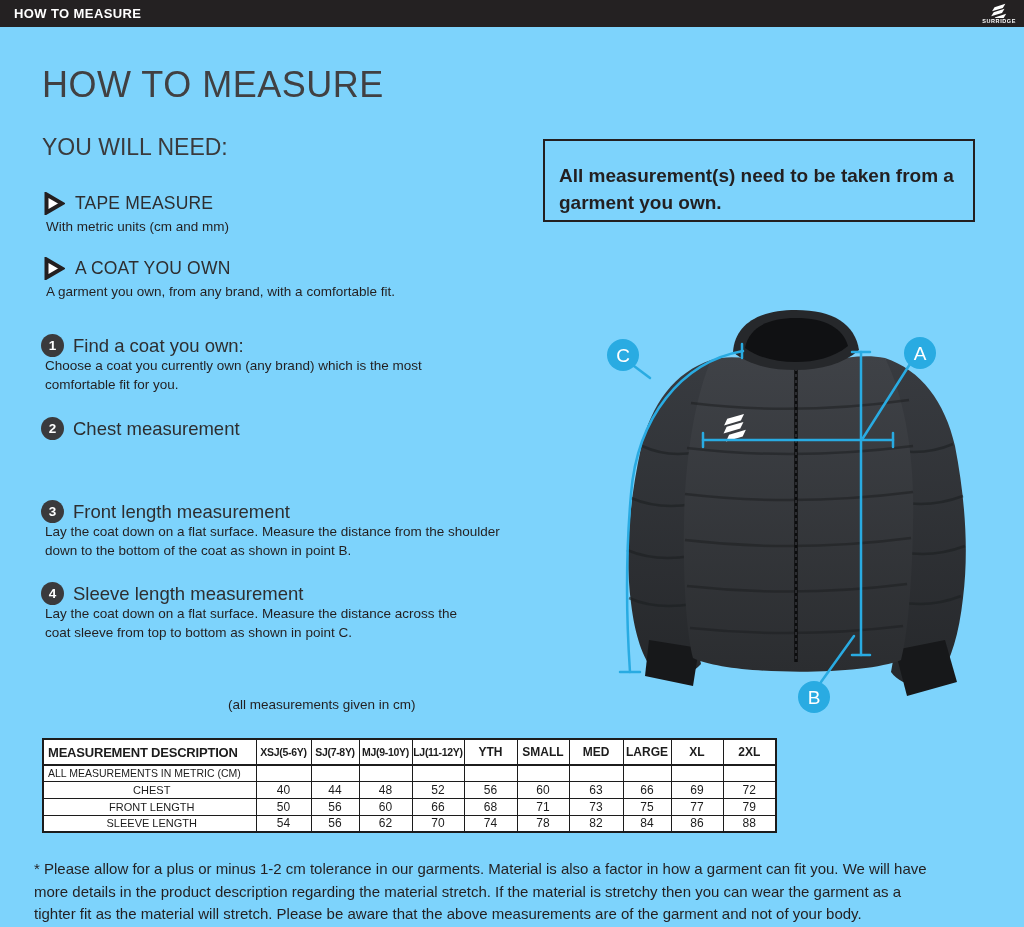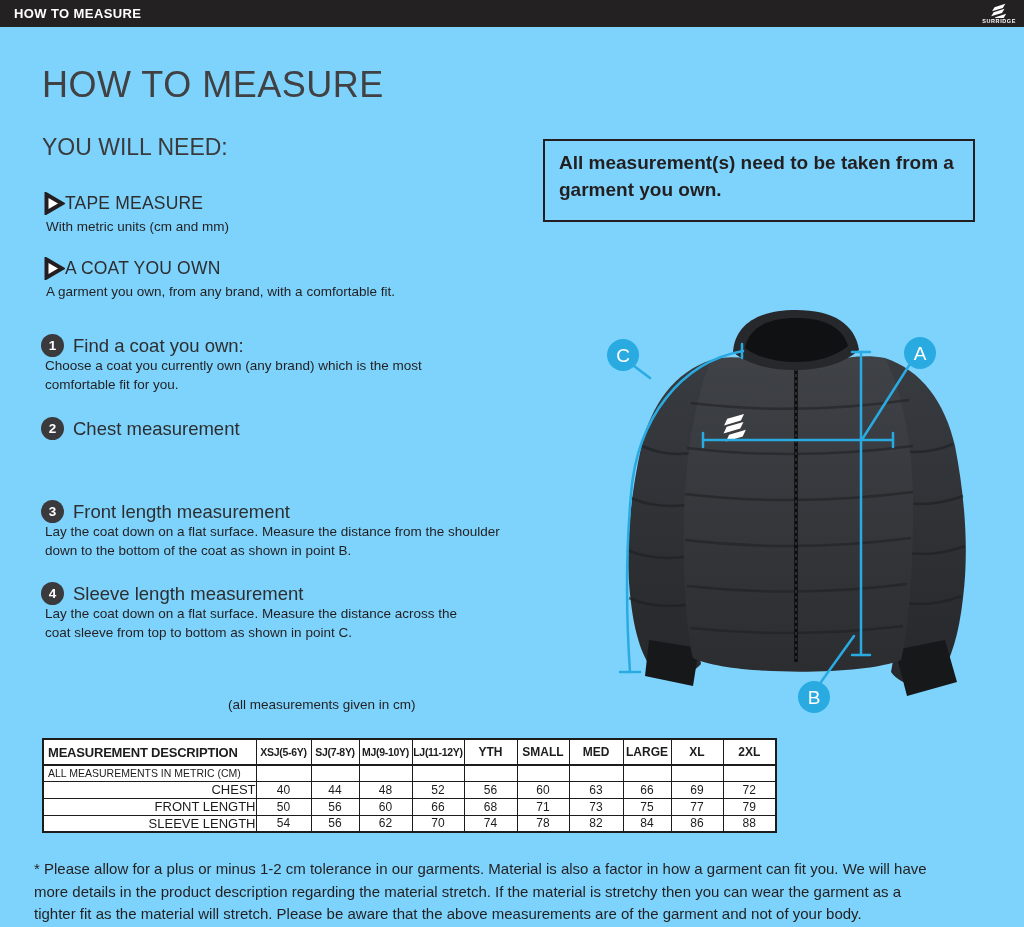--- a/index.html
+++ b/index.html
@@ -16,27 +16,27 @@
   }
   .topbar-title { color:#fff; font-size:13px; font-weight:bold; letter-spacing:.4px; }
   .brand { display:flex; flex-direction:column; align-items:center; line-height:1; padding-top:1px; }
   .brand-name { color:#fff; font-size:5.5px; font-weight:bold; letter-spacing:.6px; margin-top:1px; }
   
   .h1 { position:absolute; left:42px; top:64px; font-size:36px; font-weight:400; color:#414042; letter-spacing:.5px; }
   .h2 { position:absolute; left:42px; top:134px; font-size:23px; font-weight:400; color:#3a3a3c; }
   
   .notice {
     position:absolute; left:543px; top:139px; width:432px; height:83px;
-    border:2px solid #231f20; padding:8px 14px; font-size:19px; font-weight:bold;
+    border:2px solid #231f20; padding:21px 14px; font-size:19px; font-weight:bold;
     line-height:27px; color:#231f20;
   }
   .notice span { display:block; }
   
   .need { position:absolute; left:44px; }
-  .need-row { display:flex; align-items:center; }
+  .need-row { display:flex; align-items:center; gap:10px; }
   .need-label { font-size:17.5px; color:#2e2e30; letter-spacing:.2px; }
   .need-desc { font-size:13.5px; color:#231f20; margin-top:4px; margin-left:2px; }
   .tri { width:21px; height:23px; display:block; }
   
   .step { position:absolute; left:41px; width:480px; }
   .step-row { display:flex; align-items:center; gap:9px; }
   .step-num {
     width:23px; height:23px; border-radius:50%; background:#3a3a3c; color:#fff;
     font-size:13.5px; font-weight:bold; display:flex; align-items:center; justify-content:center;
   }
@@ -52,21 +52,21 @@
     position:absolute; left:42px; top:738px; width:733px;
     border-collapse:collapse; table-layout:fixed; background:#fff;
   }
   table.sizes td, table.sizes th { border:1px solid #1c1c1c; text-align:center; vertical-align:middle; padding:0; color:#1c1c1c; }
   table.sizes { border:2px solid #1c1c1c; }
   tr.hdr th { height:26px; font-size:12px; border-bottom:2px solid #1c1c1c; }
   tr.hdr th.desc { font-size:13px; text-align:left; padding-left:4px; letter-spacing:-0.2px; }
   tr.hdr th.small { font-size:10.5px; letter-spacing:-0.3px; }
   tr.metric td { height:16px; font-size:10.5px; font-weight:normal; text-align:left; padding-left:4px; }
   tr.data td { height:17px; font-size:12px; }
-  tr.data td.lbl { text-align:right; padding-left:4px; font-size:13px; }
+  tr.data td.lbl { text-align:center; padding-left:4px; font-size:11px; }
   
   .footer { position:absolute; left:34px; top:858px; width:960px; font-size:15px; line-height:22.5px; color:#231f20; }
   .footer span { display:block; }
 </style>
 </head>
 <body>
 
 <div class="page">
 
   <header class="topbar">

